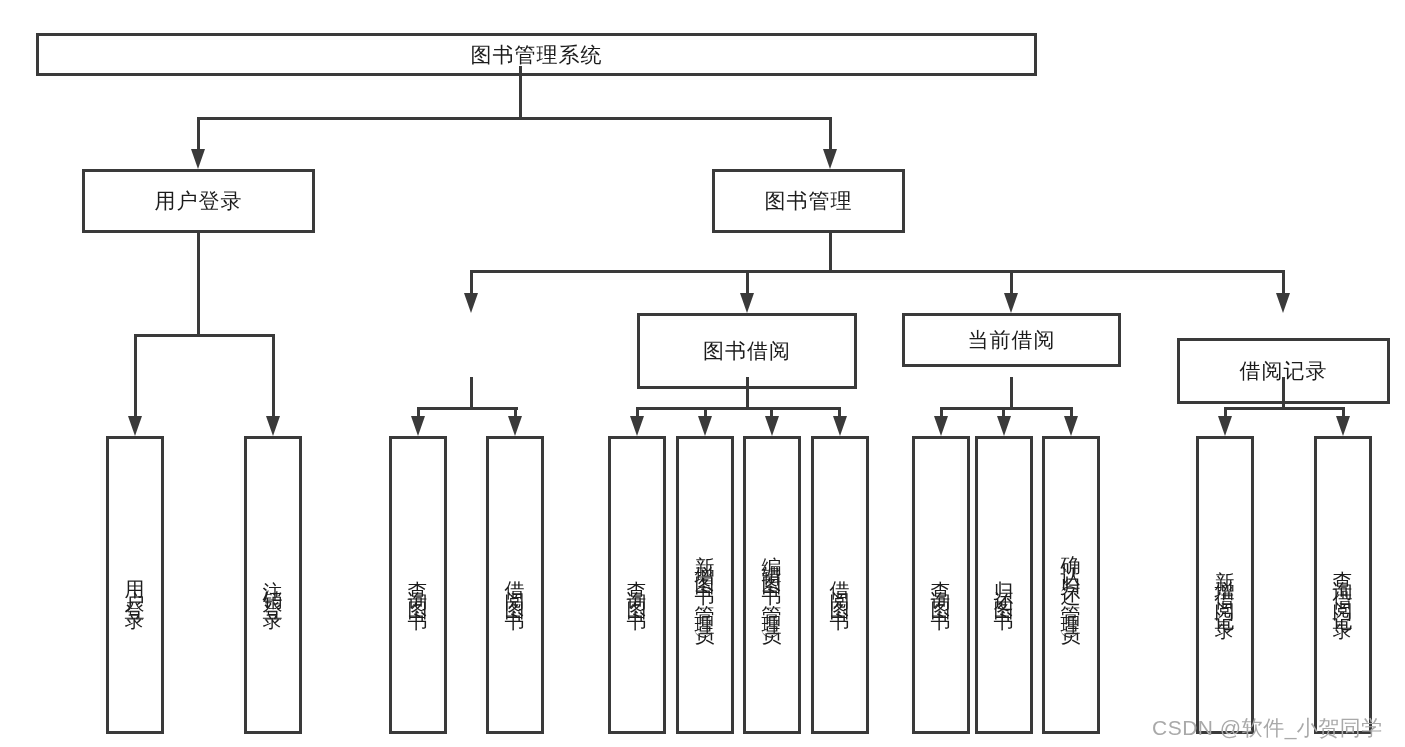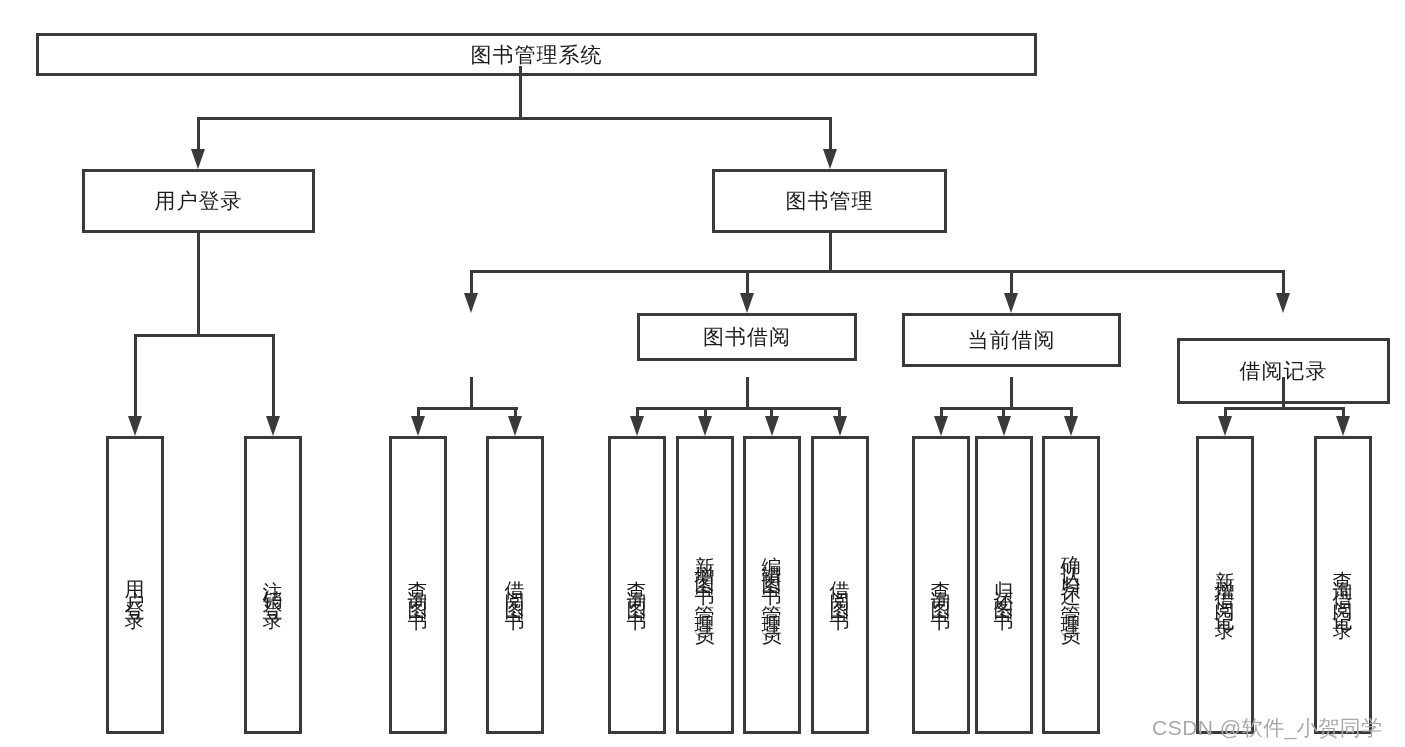--- a/index.html
+++ b/index.html
@@ -90,41 +90,41 @@
   <div class="node" style="left:36px; top:13px; width:1001px; height:43px;margin-top:20px;">图书管理系统</div>
 
   <div class="vline" style="left:519px; top:66px; height:53px;"></div>
   <div class="hline" style="left:197px; top:117px; width:635px;"></div>
   <div class="vline" style="left:197px; top:117px; height:34px;"></div>
   <div class="arrow" style="left:191px; top:149px;"></div>
   <div class="vline" style="left:829px; top:117px; height:34px;"></div>
   <div class="arrow" style="left:823px; top:149px;"></div>
 
   <div class="node" style="left:82px; top:169px; width:233px; height:64px;">用户登录</div>
-  <div class="node" style="left:712px; top:169px; width:235px; height:64px;">图书管理</div>
+  <div class="node" style="left:712px; top:169px; width:193px; height:64px;">图书管理</div>
 
   <div class="vline" style="left:197px; top:231px; height:106px;"></div>
   <div class="hline" style="left:134px; top:334px; width:141px;"></div>
   <div class="vline" style="left:134px; top:334px; height:84px;"></div>
   <div class="arrow" style="left:128px; top:416px;"></div>
   <div class="vline" style="left:272px; top:334px; height:84px;"></div>
   <div class="arrow" style="left:266px; top:416px;"></div>
 
   <div class="vline" style="left:829px; top:231px; height:42px;"></div>
   <div class="hline" style="left:470px; top:270px; width:815px;"></div>
   <div class="vline" style="left:470px; top:270px; height:26px;"></div>
   <div class="arrow" style="left:464px; top:293px;"></div>
   <div class="vline" style="left:746px; top:270px; height:26px;"></div>
   <div class="arrow" style="left:740px; top:293px;"></div>
   <div class="vline" style="left:1010px; top:270px; height:26px;"></div>
   <div class="arrow" style="left:1004px; top:293px;"></div>
   <div class="vline" style="left:1282px; top:270px; height:26px;"></div>
   <div class="arrow" style="left:1276px; top:293px;"></div>
 
-  <div class="node" style="left:637px; top:313px; width:220px; height:48px;">图书借阅</div>
+  <div class="node" style="left:637px; top:313px; width:220px; height:76px;">图书借阅</div>
   <div class="node" style="left:902px; top:313px; width:219px; height:54px;">当前借阅</div>
   <div class="node" style="left:1177px; top:313px; width:213px; height:66px;margin-top:25px;">借阅记录</div>
 
   <div class="vline" style="left:470px; top:377px; height:33px;"></div>
   <div class="hline" style="left:417px; top:407px; width:101px;"></div>
   <div class="vline" style="left:417px; top:407px; height:12px;"></div>
   <div class="arrow" style="left:411px; top:416px;"></div>
   <div class="vline" style="left:514px; top:407px; height:12px;"></div>
   <div class="arrow" style="left:508px; top:416px;"></div>
 

